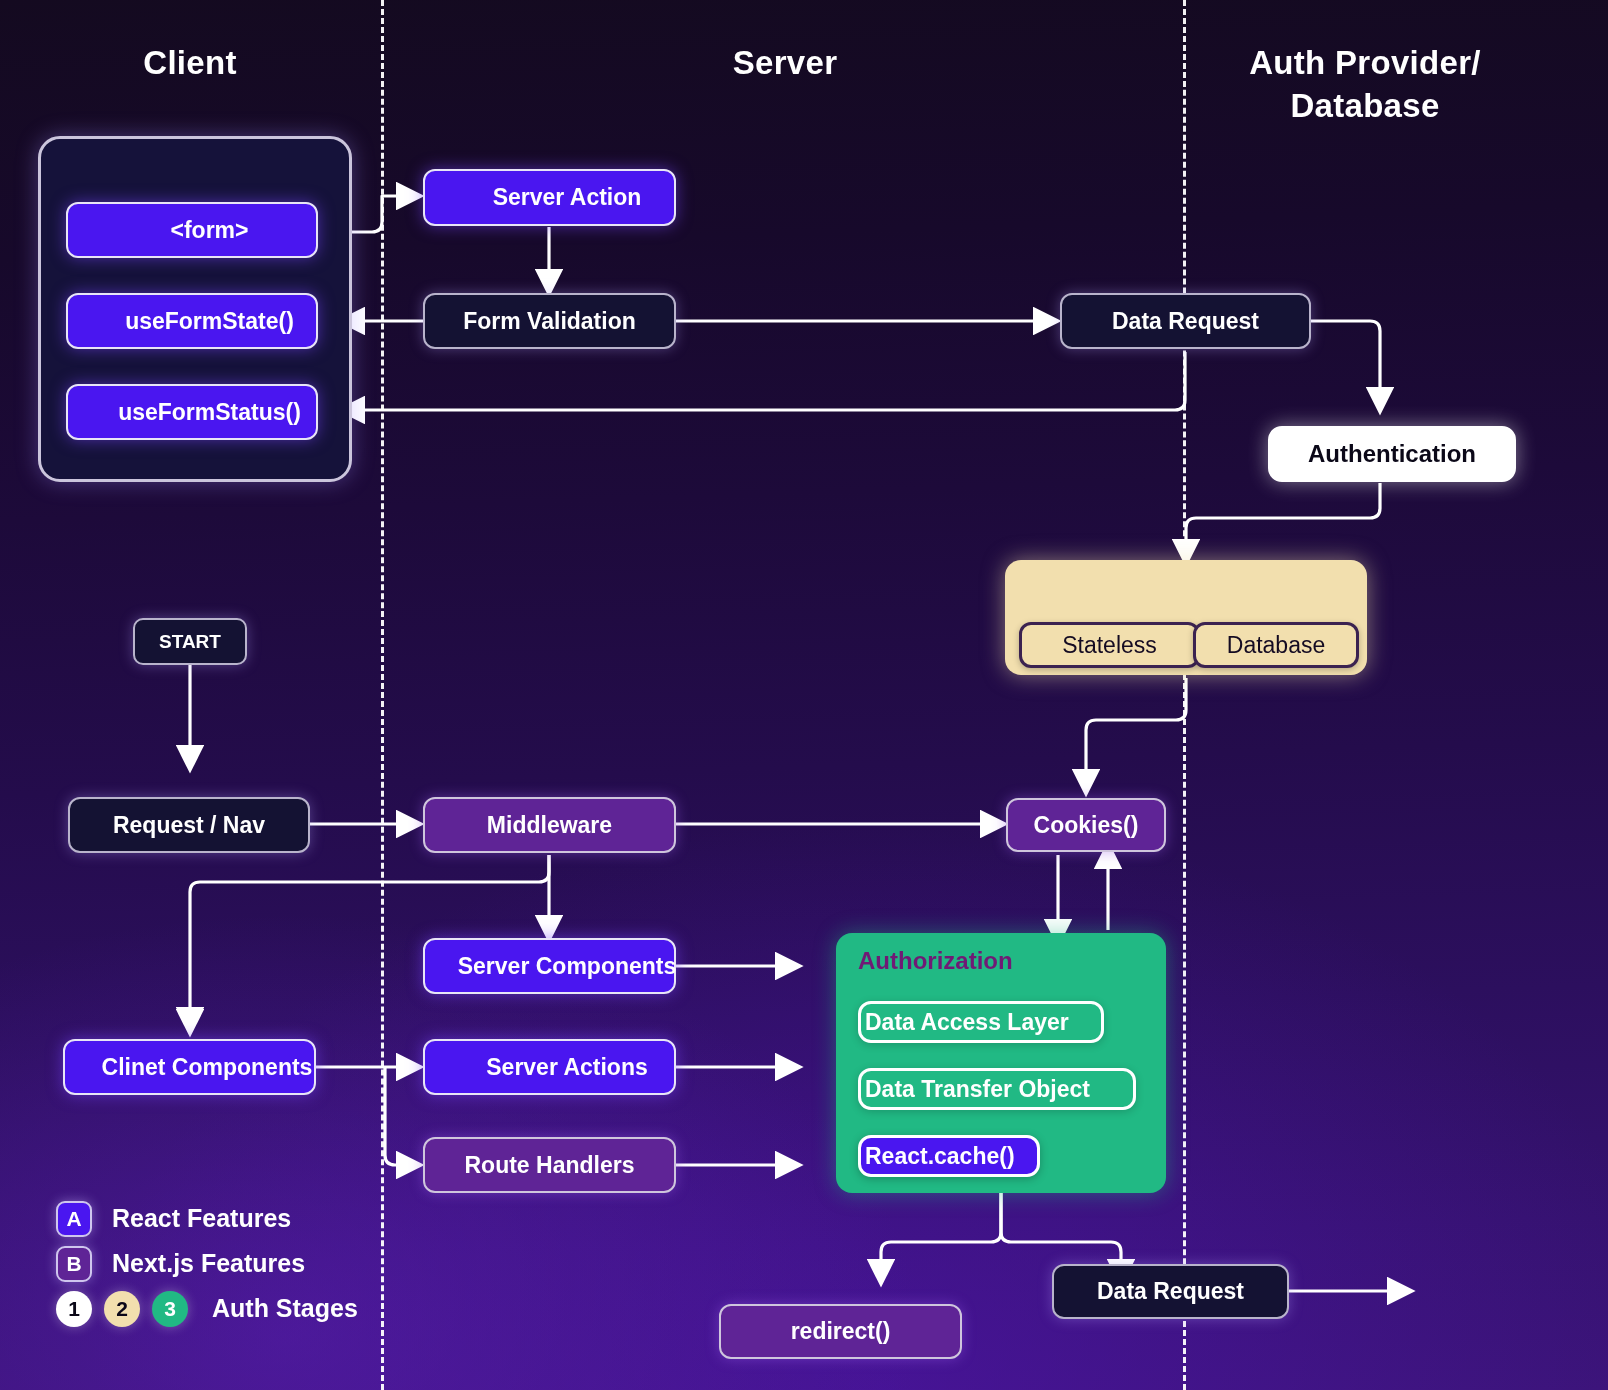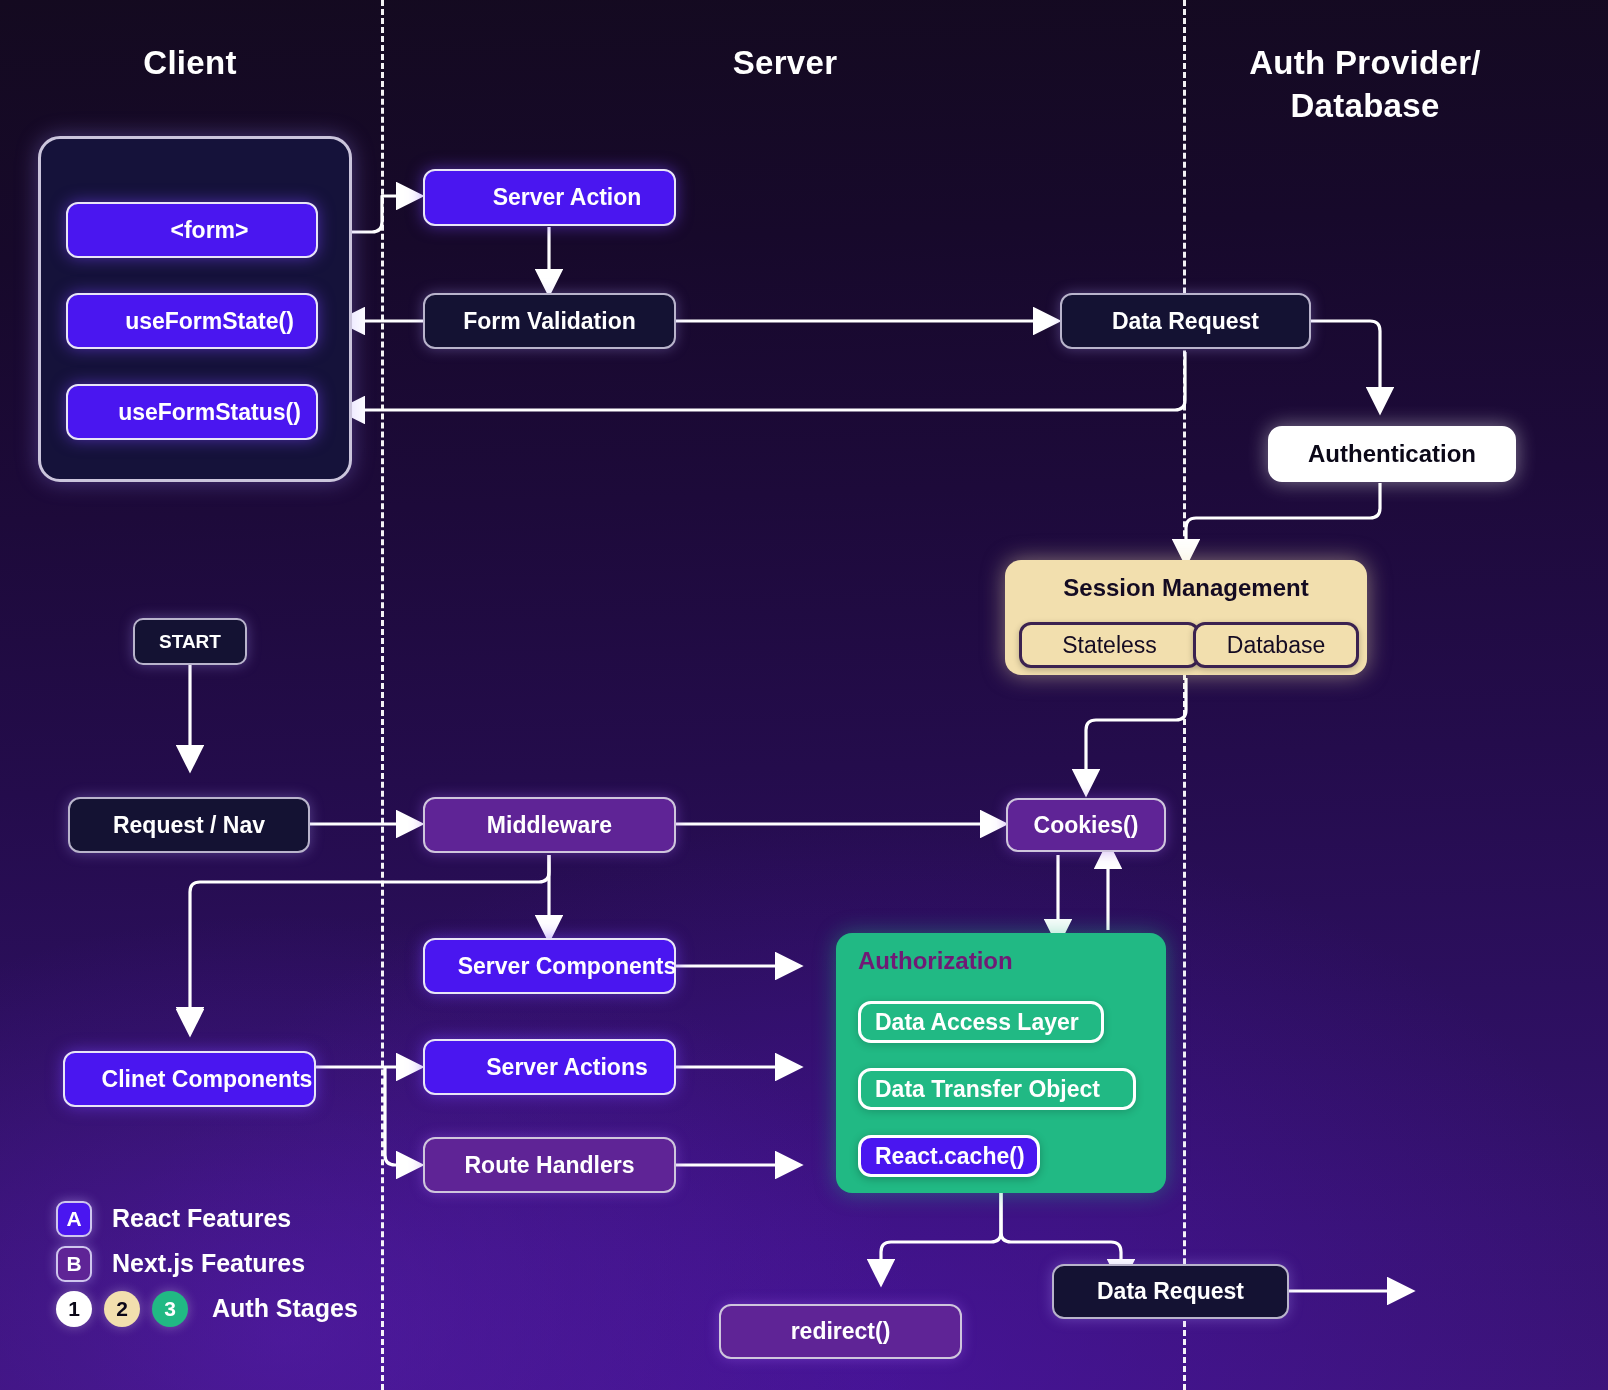--- a/index.html
+++ b/index.html
@@ -138,21 +138,21 @@
     position: absolute;
     left: 22px; top: 14px;
     color: #701a75;
     font-size: 24px;
     font-weight: bold;
   }
   .authz-pill {
     position: absolute;
     left: 22px; height: 42px;
     display: flex; align-items: center; justify-content: flex-start;
-    padding: 0 14px;
+    padding: 0 4px;
     box-sizing: border-box;
     border-radius: 13px;
     color: #ffffff;
     font-size: 23px;
     font-weight: bold;
     white-space: nowrap;
   }
   .authz-pill.outline {
     border: 3px solid #ffffff;
     background: transparent;
@@ -287,34 +287,33 @@
   <div class="node n-blue" style="left:66px; top:293px; width:252px; height:56px; font-size:23px;">useFormState()</div>
   <div class="node n-blue" style="left:66px; top:384px; width:252px; height:56px; font-size:23px;">useFormStatus()</div>
 
   <div class="node n-blue" style="left:423px; top:169px; width:253px; height:57px; font-size:23px;">Server Action</div>
   <div class="node n-dark" style="left:423px; top:293px; width:253px; height:56px; font-size:23px;">Form Validation</div>
 
   <div class="node n-dark" style="left:1060px; top:293px; width:251px; height:56px; font-size:23px;">Data Request</div>
   <div class="node n-white" style="left:1254px; top:426px; width:248px; height:56px; font-size:24px; border-radius:14px;margin-left:14px;">Authentication</div>
 
   <div id="session-box">
-    <div id="session-title">Session Management</div>
     <div class="session-pill" style="left:14px; width:175px;">Stateless</div>
     <div class="session-pill" style="left:188px; width:160px;">Database</div>
   </div>
 
   <div class="node n-dark" style="left:133px; top:618px; width:114px; height:47px; font-size:19px; border-radius:10px;">START</div>
   <div class="node n-dark" style="left:68px; top:797px; width:242px; height:56px; font-size:23px;">Request / Nav</div>
   <div class="node n-purple" style="left:423px; top:797px; width:253px; height:56px; font-size:23px;">Middleware</div>
   <div class="node n-purple" style="left:1006px; top:798px; width:160px; height:54px; font-size:23px;">Cookies()</div>
 
   <div class="node n-blue" style="left:423px; top:938px; width:253px; height:56px; font-size:23px;">Server Components</div>
   <div class="node n-blue" style="left:423px; top:1039px; width:253px; height:56px; font-size:23px;">Server Actions</div>
   <div class="node n-purple" style="left:423px; top:1137px; width:253px; height:56px; font-size:23px;">Route Handlers</div>
-  <div class="node n-blue" style="left:63px; top:1039px; width:253px; height:56px; font-size:23px;margin-top:12px;">Clinet Components</div>
+  <div class="node n-blue" style="left:63px; top:1039px; width:253px; height:56px; font-size:23px;">Clinet Components</div>
 
   <div id="authz-box">
     <div id="authz-title">Authorization</div>
     <div class="authz-pill outline" style="top:68px; width:246px;">Data Access Layer</div>
     <div class="authz-pill outline" style="top:135px; width:278px;">Data Transfer Object</div>
     <div class="authz-pill filled" style="top:202px; width:182px;">React.cache()</div>
   </div>
 
   <div class="node n-purple" style="left:719px; top:1264px; width:243px; height:55px; font-size:23px;margin-top:40px;">redirect()</div>
   <div class="node n-dark" style="left:1052px; top:1264px; width:237px; height:55px; font-size:23px;">Data Request</div>

